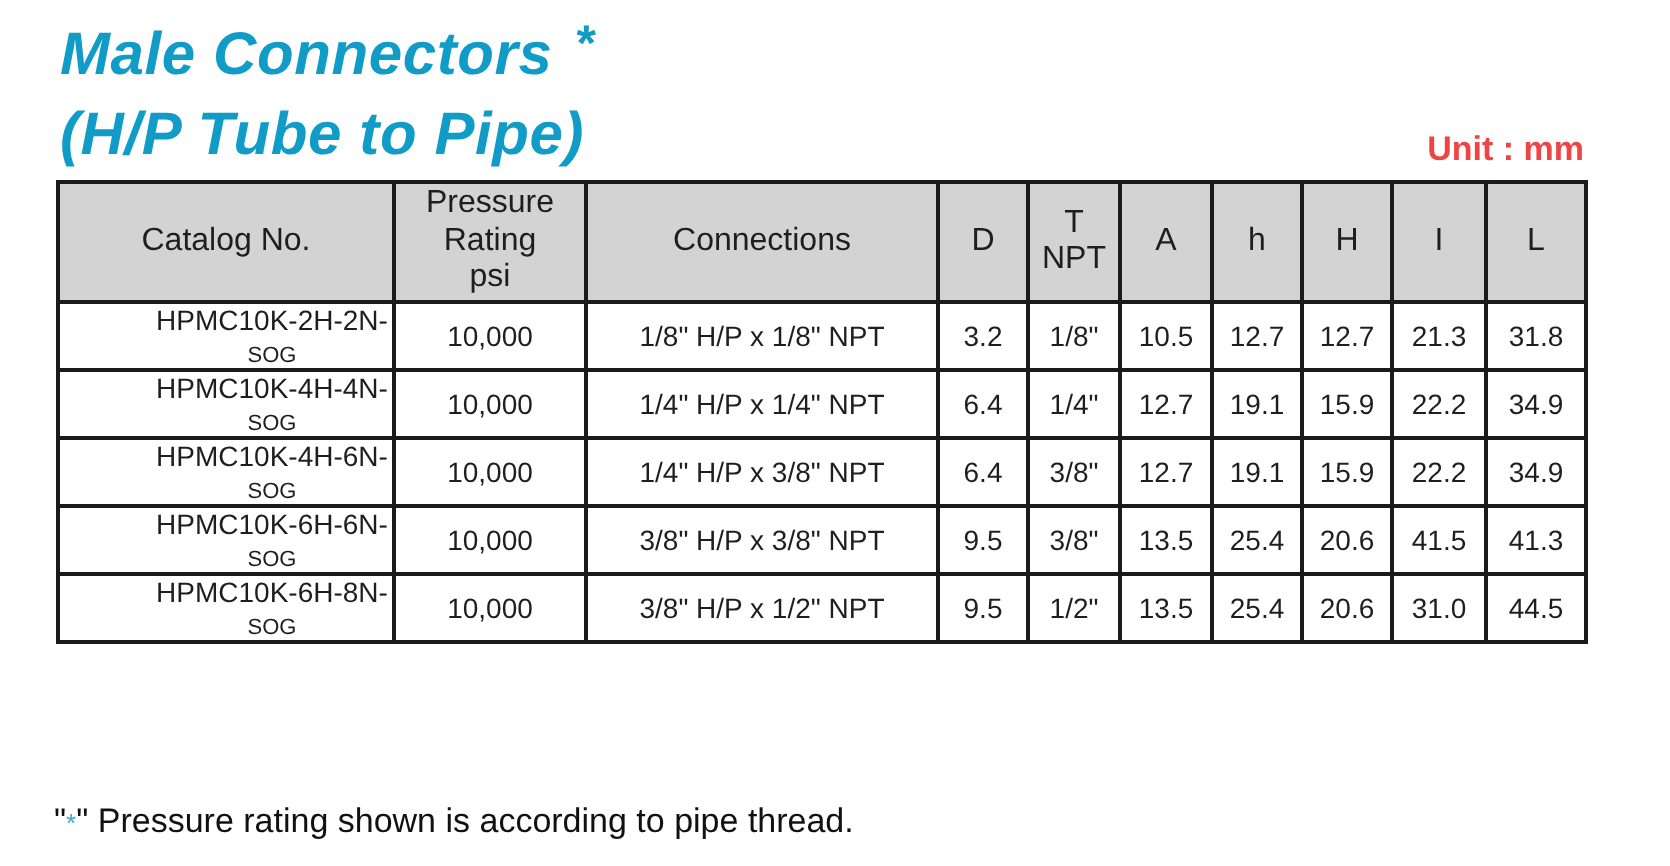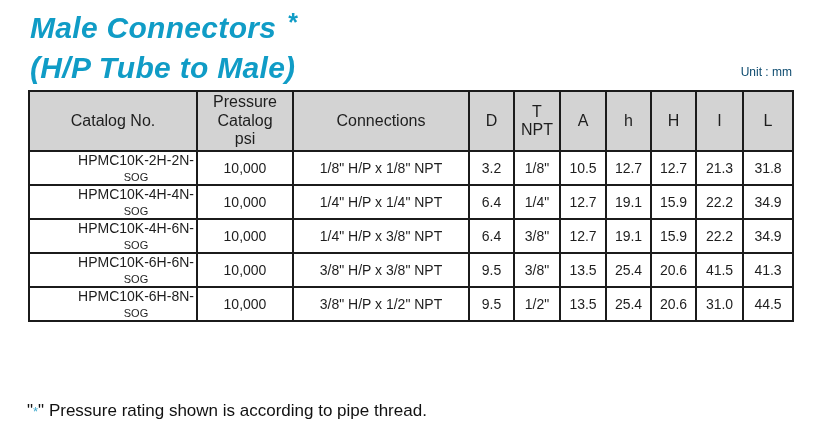--- a/index.html
+++ b/index.html
@@ -31,22 +31,23 @@
     font-style: normal;
     font-weight: bold;
     font-size: 25px;
     margin-left: 12px;
     vertical-align: 7px;
   }
   .unit-label {
     position: absolute;
     top: 65px;
     right: 43px;
-    font-size: 12px;
-    color: #0c4a6e;
+    font-size: 17px;
+    color: #ef4444;
+    font-weight: bold;
   }
   table.spec {
     position: absolute;
     left: 28px;
     top: 90px;
     width: 764px;
     border-collapse: collapse;
     table-layout: fixed;
   }
   .spec th, .spec td {
@@ -84,21 +85,21 @@
     font-size: 13px;
   }
 </style>
 </head>
 <body>
 
 <div class="page">
 
   <div class="title-block">
     <div><span>Male Connectors</span><span class="title-star">*</span></div>
-    <div>(H/P Tube to Male)</div>
+    <div>(H/P Tube to Pipe)</div>
   </div>
 
   <div class="unit-label">Unit : mm</div>
 
   <table class="spec">
     <colgroup>
       <col style="width:168px">
         <col style="width:96px">
         <col style="width:176px">
       <col style="width:45px">
@@ -106,21 +107,21 @@
         <col style="width:46px">
       <col style="width:45px">
         <col style="width:45px">
         <col style="width:47px">
         <col style="width:50px">
     </colgroup>
     <thead>
       <tr>
         <th>Catalog No.</th>
         <th>Pressure
-Catalog
+Rating
 psi</th>
         <th>Connections</th>
         <th>D</th>
         <th>T
 NPT</th>
         <th>A</th>
         <th>h</th>
         <th>H</th>
         <th>I</th>
         <th>L</th>

